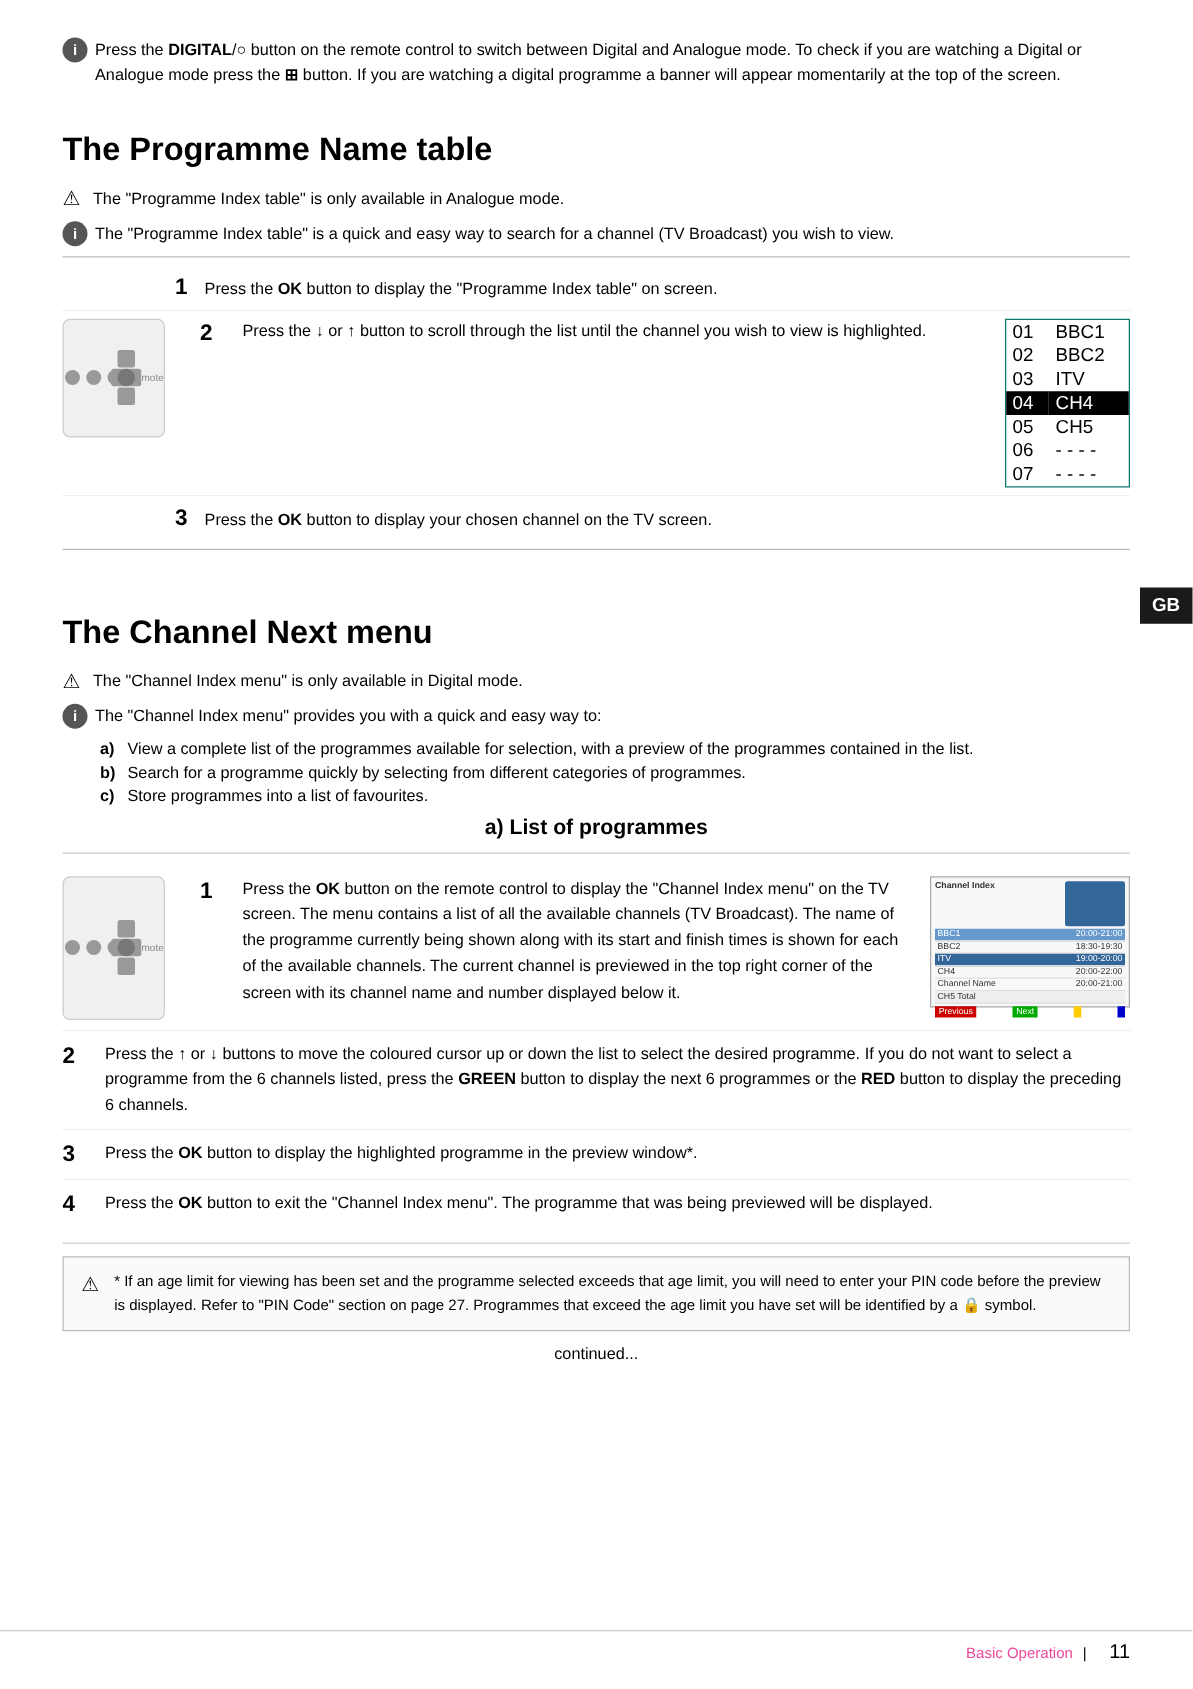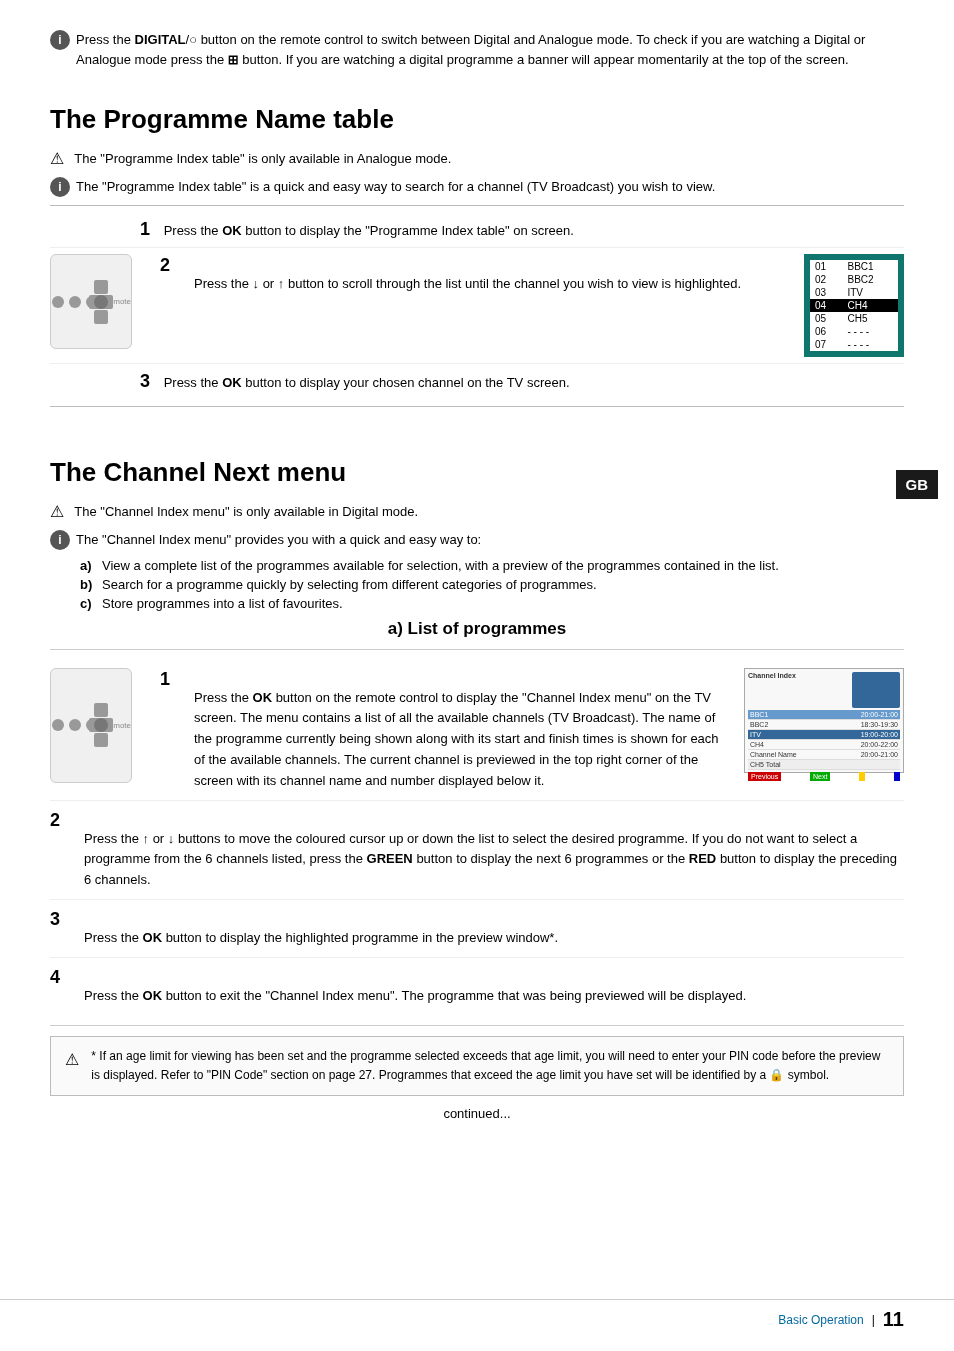--- a/index.html
+++ b/index.html
@@ -80,21 +80,20 @@
       font-weight: bold;
       min-width: 24px;
       margin-right: 10px;
       line-height: 1.3;
     }
 
     .step-text {
       font-size: 13px;
       line-height: 1.6;
       flex: 1;
-      margin-top: 20px;
     }
 
     
     .remote-img {
       width: 82px;
       height: 95px;
       border: 1px solid #ccc;
       border-radius: 6px;
       margin-right: 18px;
       flex-shrink: 0;
@@ -133,22 +132,22 @@
       background: #bbb;
       border-radius: 2px;
     }
     .remote-dpad-up { top: 0; left: 50%; transform: translateX(-50%); }
     .remote-dpad-down { bottom: 0; left: 50%; transform: translateX(-50%); }
     .remote-dpad-left { left: 0; top: 50%; transform: translateY(-50%); }
     .remote-dpad-right { right: 0; top: 50%; transform: translateY(-50%); }
 
     
     .channel-table {
-      border: 6px solid #0f766e;
-      font-size: 10px;
+      border: 1px solid #0f766e;
+      font-size: 15px;
       min-width: 100px;
       margin-left: 10px;
       flex-shrink: 0;
     }
     .channel-table table {
       border-collapse: collapse;
       width: 100%;
     }
     .channel-table td {
       padding: 1px 5px;
@@ -169,21 +168,21 @@
       display: flex;
       align-items: flex-start;
       padding: 6px 0;
       border-bottom: 1px solid #eee;
     }
     .pi-step-row:last-child { border-bottom: none; }
 
     
     .gb-badge {
       position: absolute;
-      right: 16px;
+      right: 0;
       top: 470px;
       background: #1a1a1a;
       color: #fff;
       font-weight: bold;
       font-size: 15px;
       padding: 6px 10px;
     }
 
     
     .section-gap { margin-top: 35px; }
@@ -231,26 +230,26 @@
       right: 0;
       display: flex;
       justify-content: flex-end;
       align-items: center;
       padding: 0 50px;
       border-top: 1px solid #ccc;
       padding-top: 8px;
     }
     .footer-section {
       font-size: 12px;
-      color: #0369a1;
+      color: #ec4899;
     }
     .footer-page {
-      font-size: 20px;
-      font-weight: bold;
-      margin-left: 0;
+      font-size: 16px;
+      font-weight: normal;
+      margin-left: 10px;
     }
 
     .warn-icon-wrap {
       display: flex;
       align-items: flex-start;
       margin-right: 6px;
       flex-shrink: 0;
     }
 
     .footnote-box {

